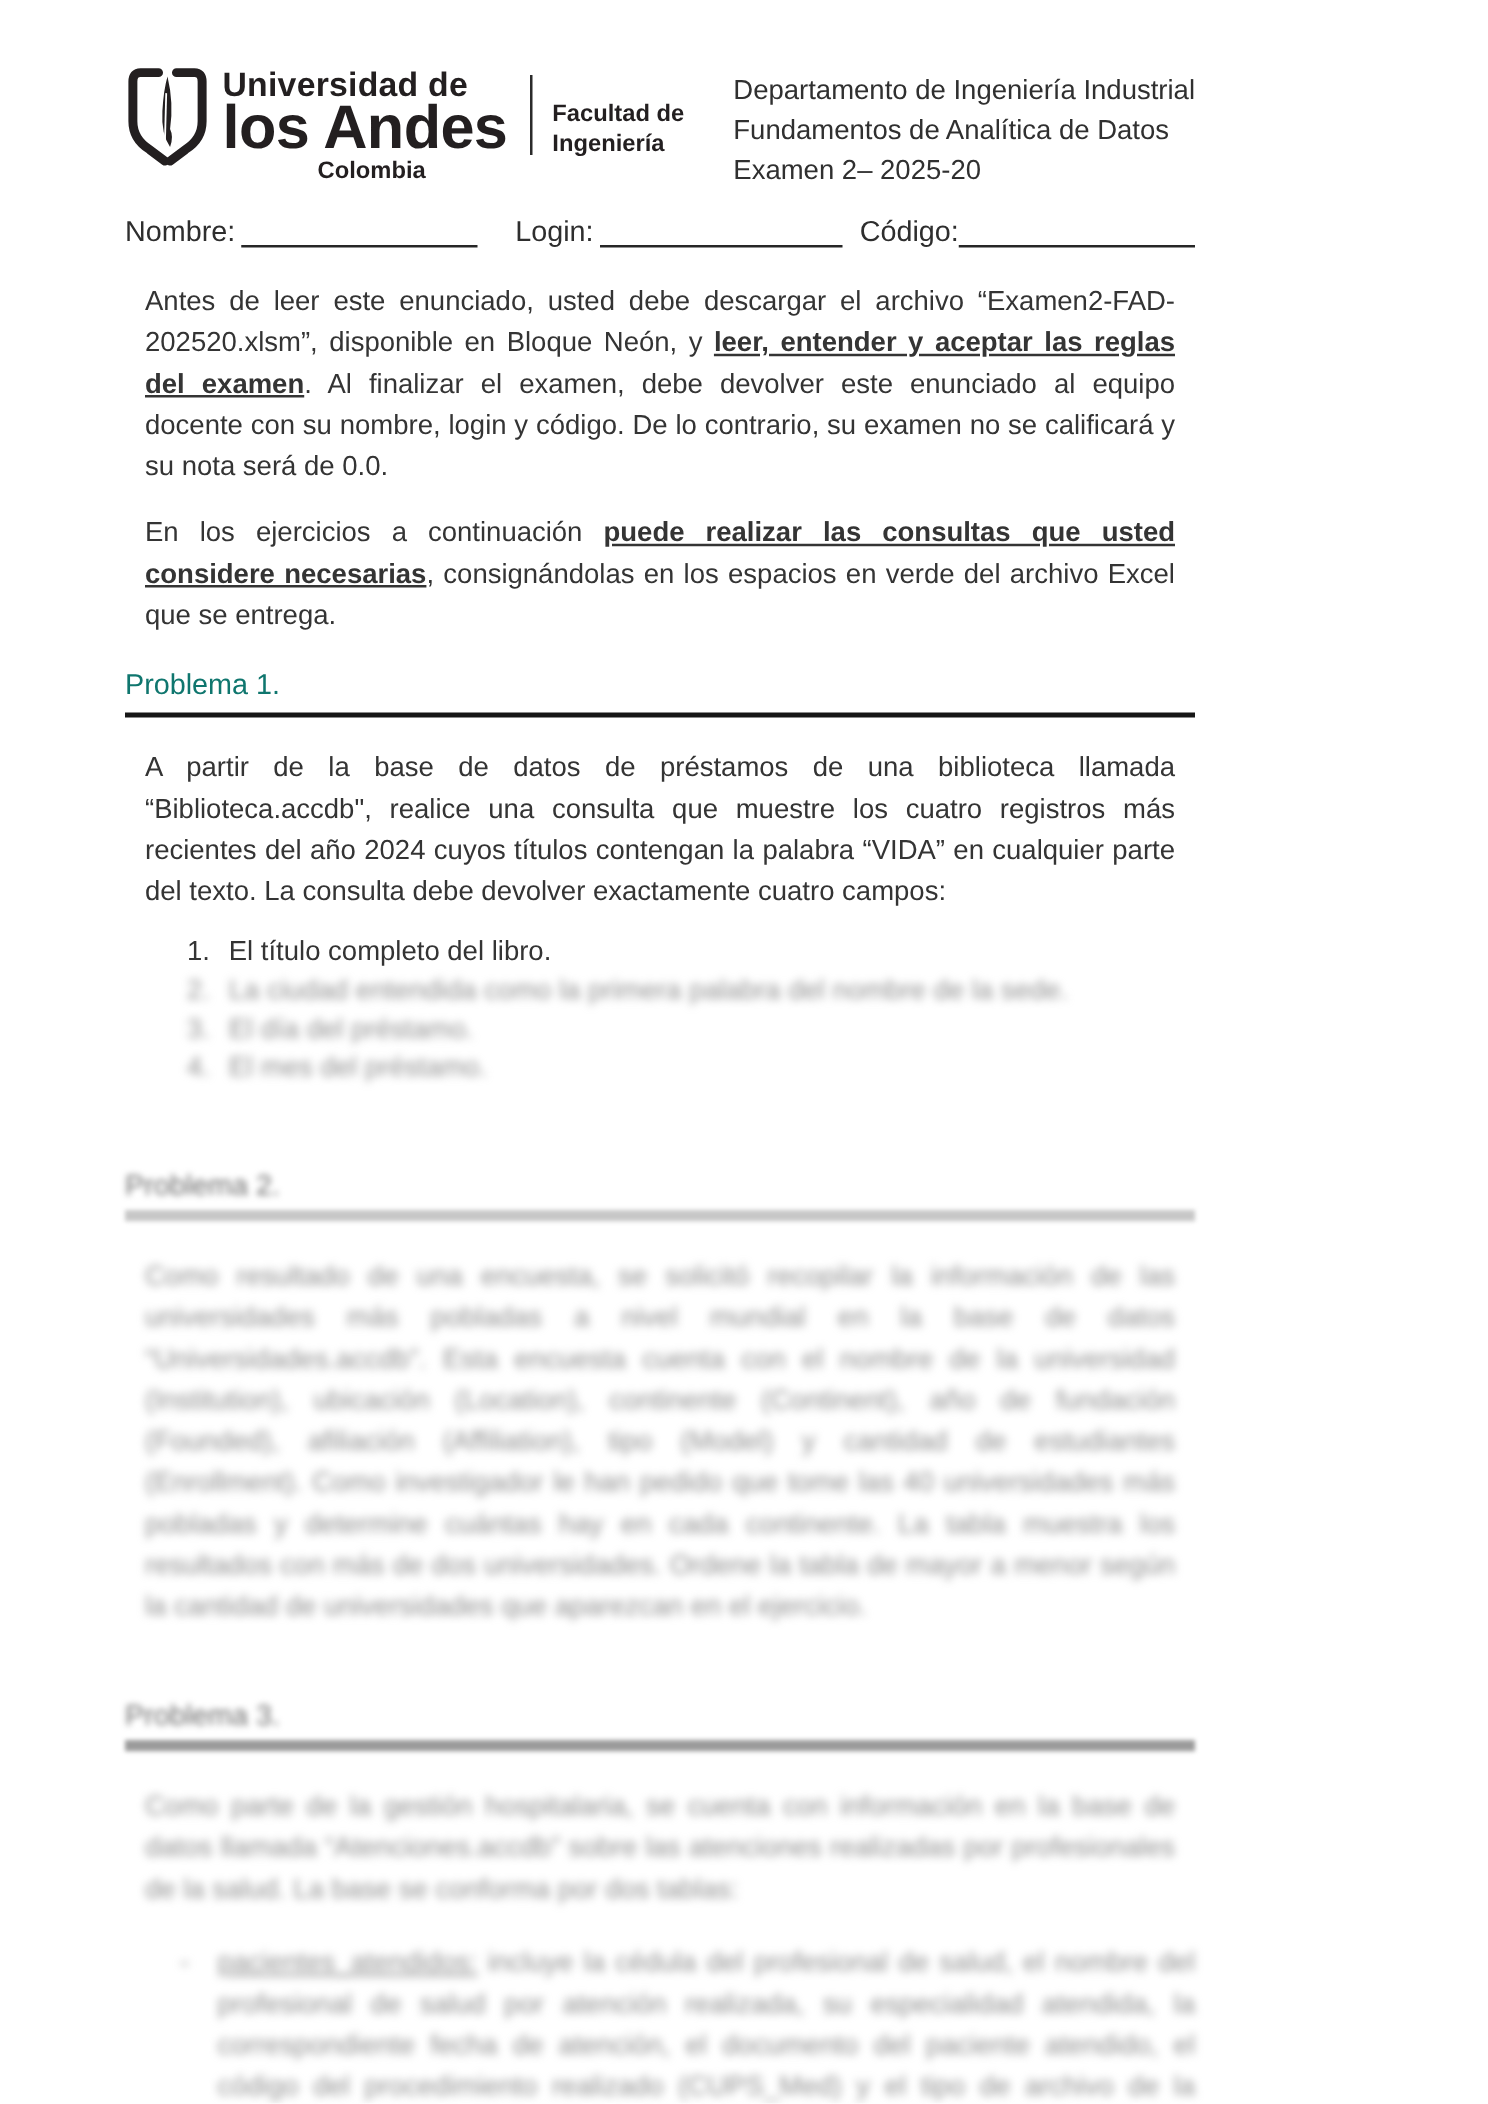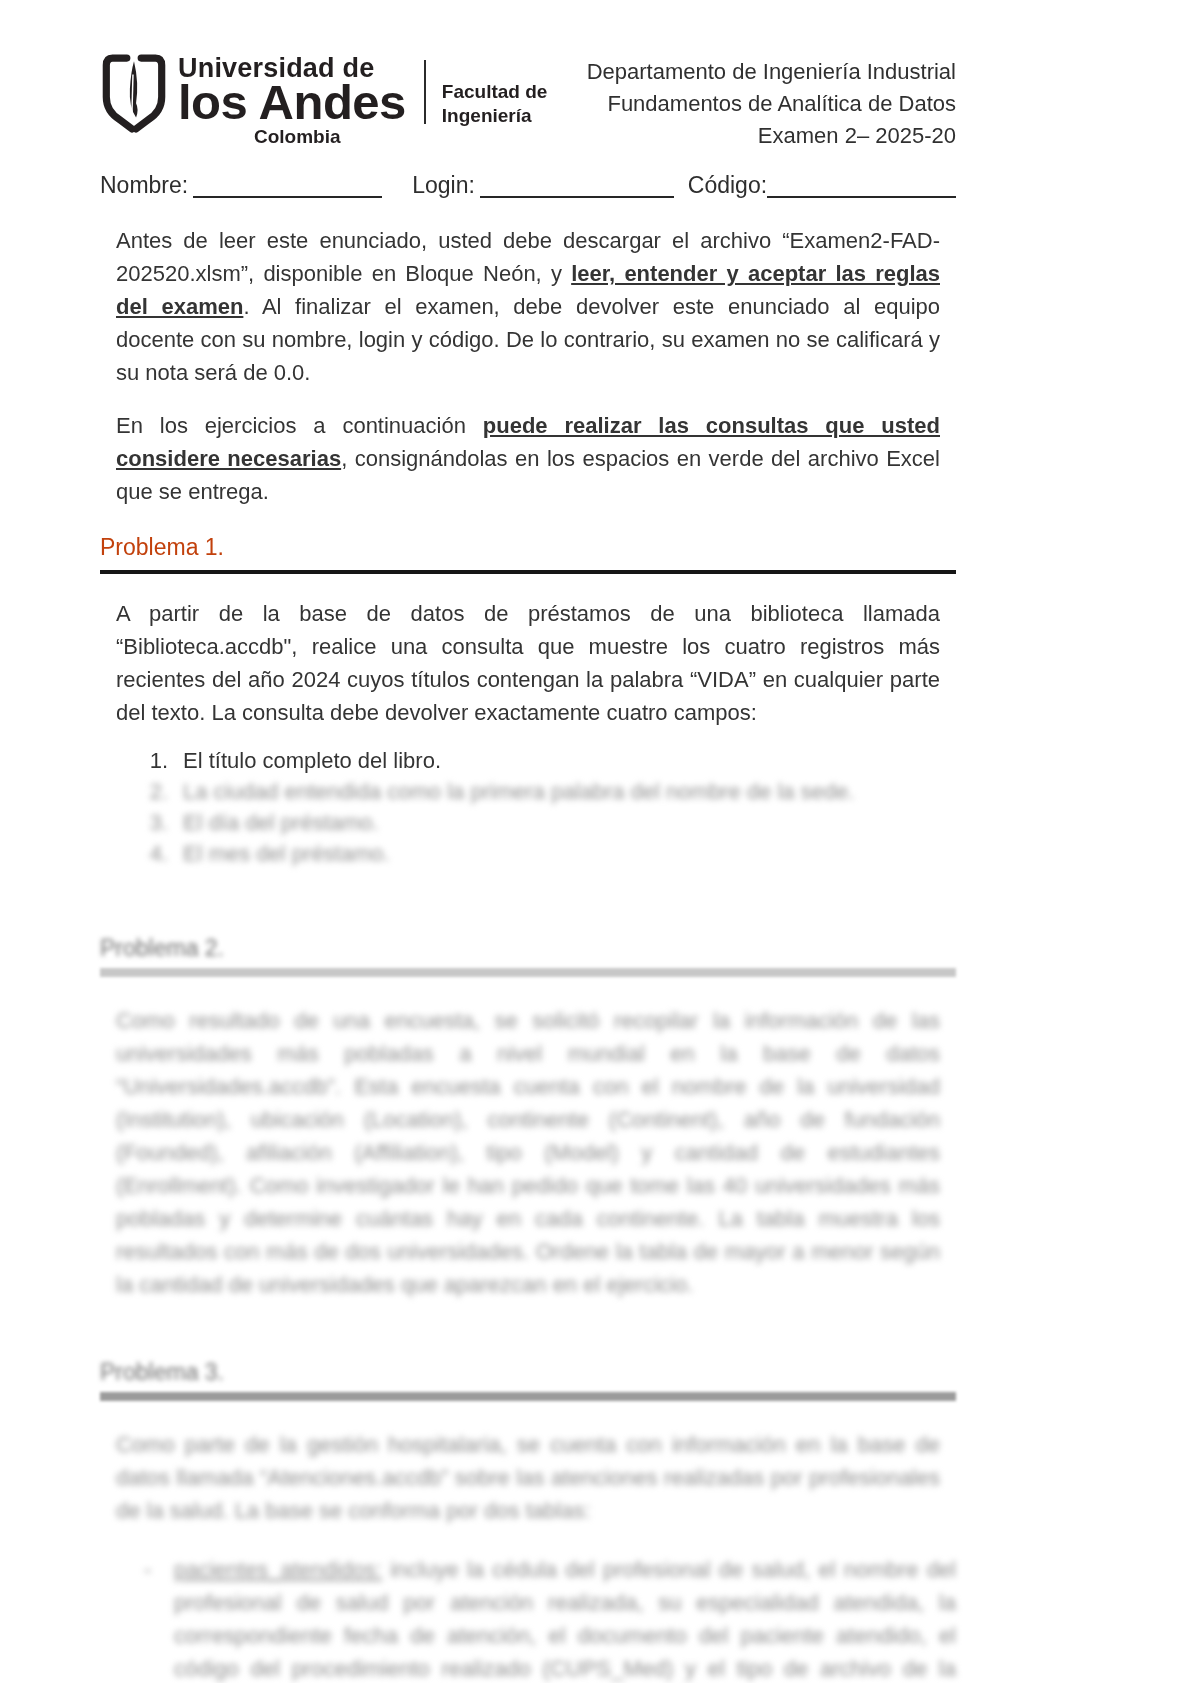--- a/index.html
+++ b/index.html
@@ -14,39 +14,39 @@
   
   .header { display: flex; justify-content: space-between; align-items: flex-start; }
   .brand { display: flex; align-items: flex-start; }
   .shield { width: 68px; height: 80px; flex: 0 0 auto; }
   .wordmark { margin-left: 10px; color: #231f20; }
   .wm1 { font-size: 27px; font-weight: bold; line-height: 29px; letter-spacing: 0.2px; }
   .wm2 { font-size: 49px; font-weight: bold; line-height: 38px; letter-spacing: -0.5px; }
   .wm3 { font-size: 19px; font-weight: bold; line-height: 22px; margin-top: 5px; margin-left: 76px; }
   .brand-divider { width: 2px; height: 64px; background: #2b2b2b; margin: 6px 16px 0 18px; }
   .faculty { font-size: 19px; font-weight: bold; line-height: 24px; color: #231f20; margin-top: 26px; }
-  .header-right { text-align: right; font-size: 22px; line-height: 32px; color: #303030; margin-top: 2px; }
+  .header-right { font-size: 22px; line-height: 32px; color: #303030; margin-top: 2px; }
 
   
   .fields-row { display: flex; align-items: flex-end; margin-top: 20px; font-size: 23px; color: #2e2e2e; justify-content: space-between; }
   .field-label { line-height: 26px; }
   .field-line { display: inline-block; height: 25px; border-bottom: 2px solid #262626; }
   .line-nombre { width: 226px; margin-right: 30px; }
   .line-login  { width: 232px; margin-right: 14px; }
   .line-codigo { width: 226px; }
   .gap6 { width: 6px; }
 
   
   .para { font-size: 22px; line-height: 33px; text-align: justify; margin: 16px; color: #343434; }
   .mt-p1 { margin-top: 26px; }
   .mt-p2 { margin-top: 20px; }
   .emph { font-weight: bold; text-decoration: underline; }
 
   .prob-sec1 { margin-top: 26px; }
-  .prob-title { font-size: 23px; font-weight: 400; margin: 0; color: #c2410c; }
+  .prob-title { font-size: 23px; font-weight: 400; margin: 0; color: #0f766e; }
   .rule-solid { height: 4px; background: #161616; margin-top: 9px; }
   .mt-body { margin-top: 23px; }
 
   .olist { margin-top: 5px; }
   .oitem { display: flex; font-size: 22px; line-height: 31px; }
   .onum { width: 30px; text-align: right; margin-left: 38px; flex: 0 0 auto; }
   .otext { margin-left: 15px; }
 
   
   .blurtext  { filter: blur(3.2px); color: #909090; }

